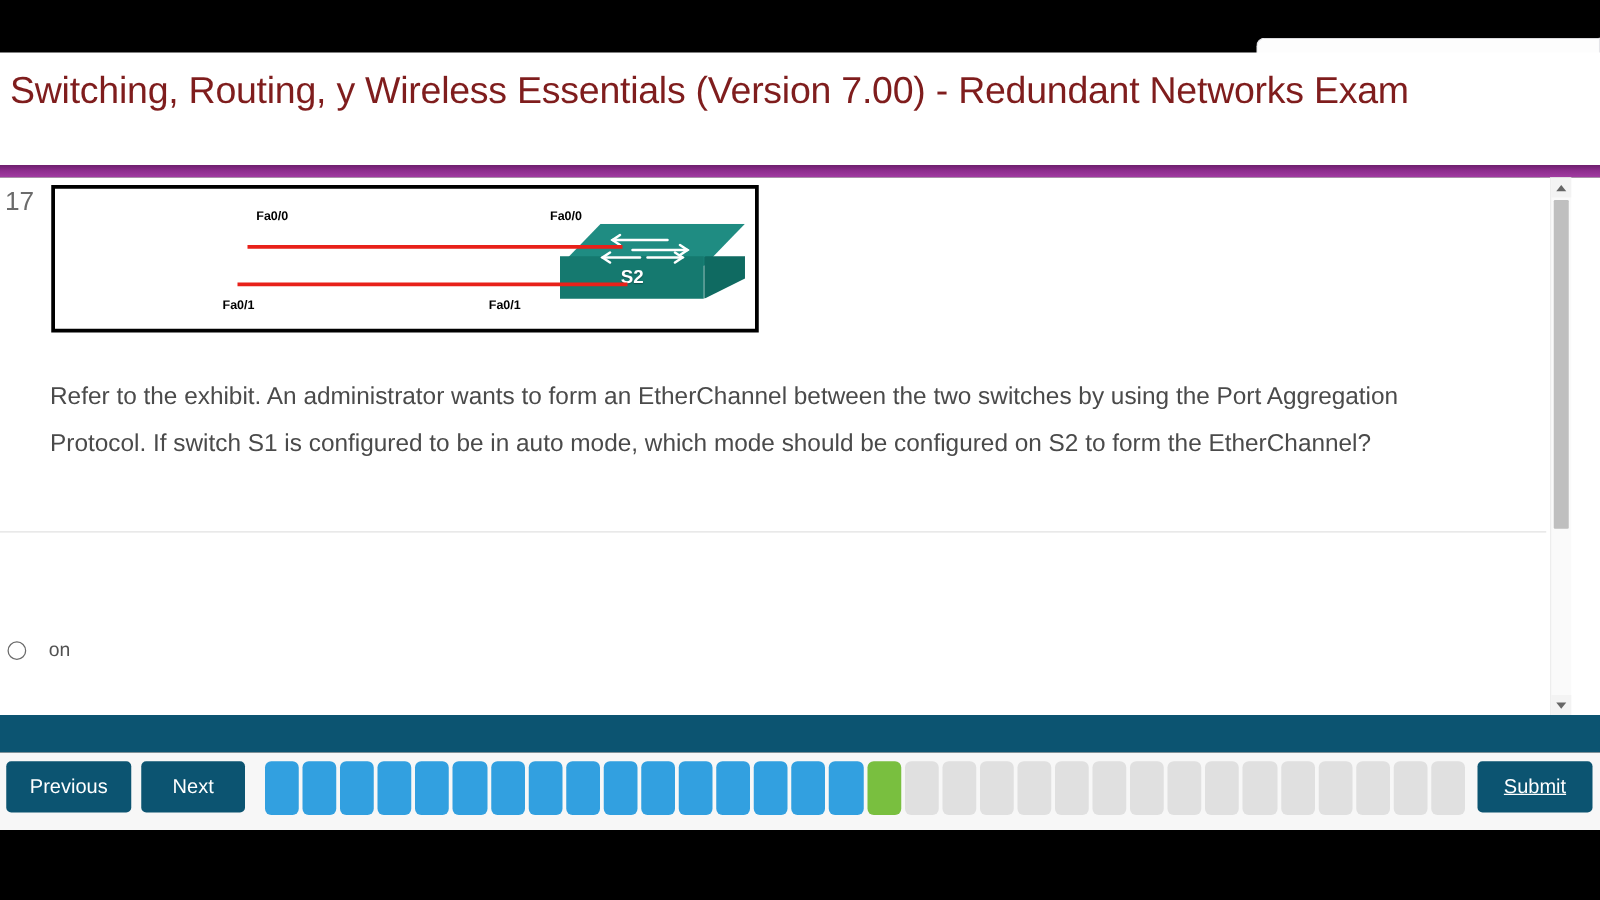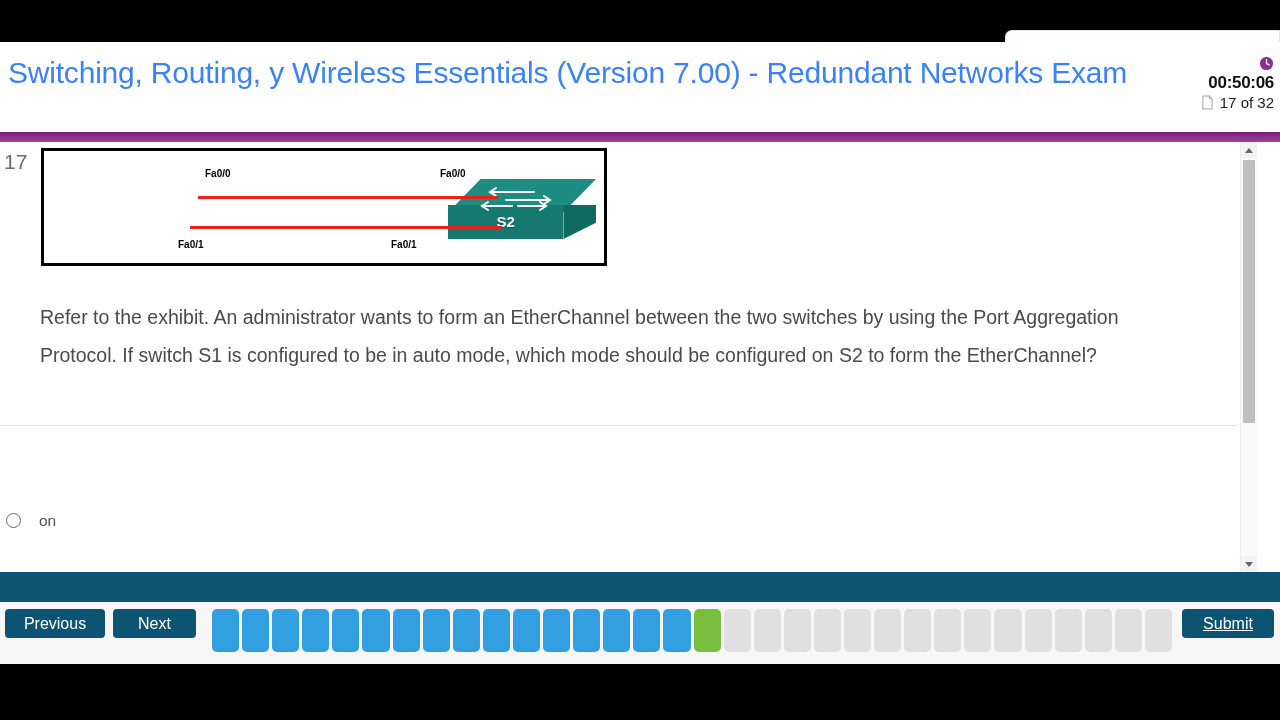--- a/index.html
+++ b/index.html
@@ -19,21 +19,21 @@
     background: #fdfdfd; border-top-left-radius: 7px; border: 1px solid #e4e4e8; border-bottom: none;
   }
 
   
   .header {
     position: absolute; left: 0; top: 42px; width: 1280px; height: 90px;
     background: #fff;
   }
   .exam-title {
     position: absolute; left: 8px; top: 14px;
-    font-size: 30px; font-weight: 300; color: #3b82f6;
+    font-size: 30px; font-weight: 300; color: #7f1d1d;
     letter-spacing: -0.2px; white-space: nowrap;
   }
   .meta { position: absolute; right: 6px; top: 12px; width: 150px; text-align: right; }
   .meta-clock-row { display: flex; justify-content: flex-end; align-items: center; height: 18px; }
   .clock-icon { width: 15px; height: 15px; display: block; }
   .timer-text {
     font-size: 17px; font-weight: bold; color: #111; line-height: 20px;
     margin-top: 1px; letter-spacing: -0.3px;
   }
   .pager-row { display: flex; justify-content: flex-end; align-items: center; gap: 6px; margin-top: 1px; }
@@ -128,21 +128,21 @@
   
   .footer-dark {
     position: absolute; left: 0; top: 572px; width: 1280px; height: 30px;
     background: #0c5471;
   }
   .footer {
     position: absolute; left: 0; top: 602px; width: 1280px; height: 62px;
     background: #f7f7f7;
   }
   .nav-btn {
-    position: absolute; top: 7px; height: 29px;
+    position: absolute; top: 7px; height: 41px;
     background: #0c5471; color: #fff; border: none; border-radius: 4px;
     font-size: 16px; font-family: "Liberation Sans", sans-serif; cursor: pointer;
   }
   .nav-btn.prev { left: 5px; width: 100px; }
   .nav-btn.next { left: 113px; width: 83px; }
   .nav-btn.submit { left: 1182px; width: 92px; text-decoration: underline; }
 
   .blocks {
     position: absolute; left: 212px; top: 7px; width: 960px; height: 43px;
     display: flex; gap: 3px;
@@ -156,36 +156,20 @@
 <body>
 
 <div id="screen">
 
   <div class="letterbox-top"></div>
   <div class="chrome-panel"></div>
 
   <div class="header">
     <div class="exam-title">Switching, Routing, y Wireless Essentials (Version 7.00) - Redundant Networks Exam</div>
 
-    <div class="meta">
-      <div class="meta-clock-row">
-        <svg class="clock-icon" viewBox="0 0 16 16">
-          <circle cx="8" cy="8" r="7" fill="#8e2b8e"></circle>
-          <path d="M8 4 L8 8 L11 9.5" stroke="#fff" stroke-width="1.4" fill="none" stroke-linecap="round"></path>
-        </svg>
-      </div>
-      <div class="timer-text">00:50:06</div>
-      <div class="pager-row">
-        <svg class="page-icon" viewBox="0 0 14 16">
-          <path d="M2 1 h7 l3 3 v11 h-10 z" fill="#fff" stroke="#9a9a9a" stroke-width="1"></path>
-          <path d="M9 1 v3 h3" fill="none" stroke="#9a9a9a" stroke-width="1"></path>
-        </svg>
-        <span class="pager-text">17 of 32</span>
-      </div>
-    </div>
   </div>
 
   <div class="purple-bar"></div>
 
   <div class="content">
     <div class="qnum">17</div>
 
     <div class="exhibit">
 
 

